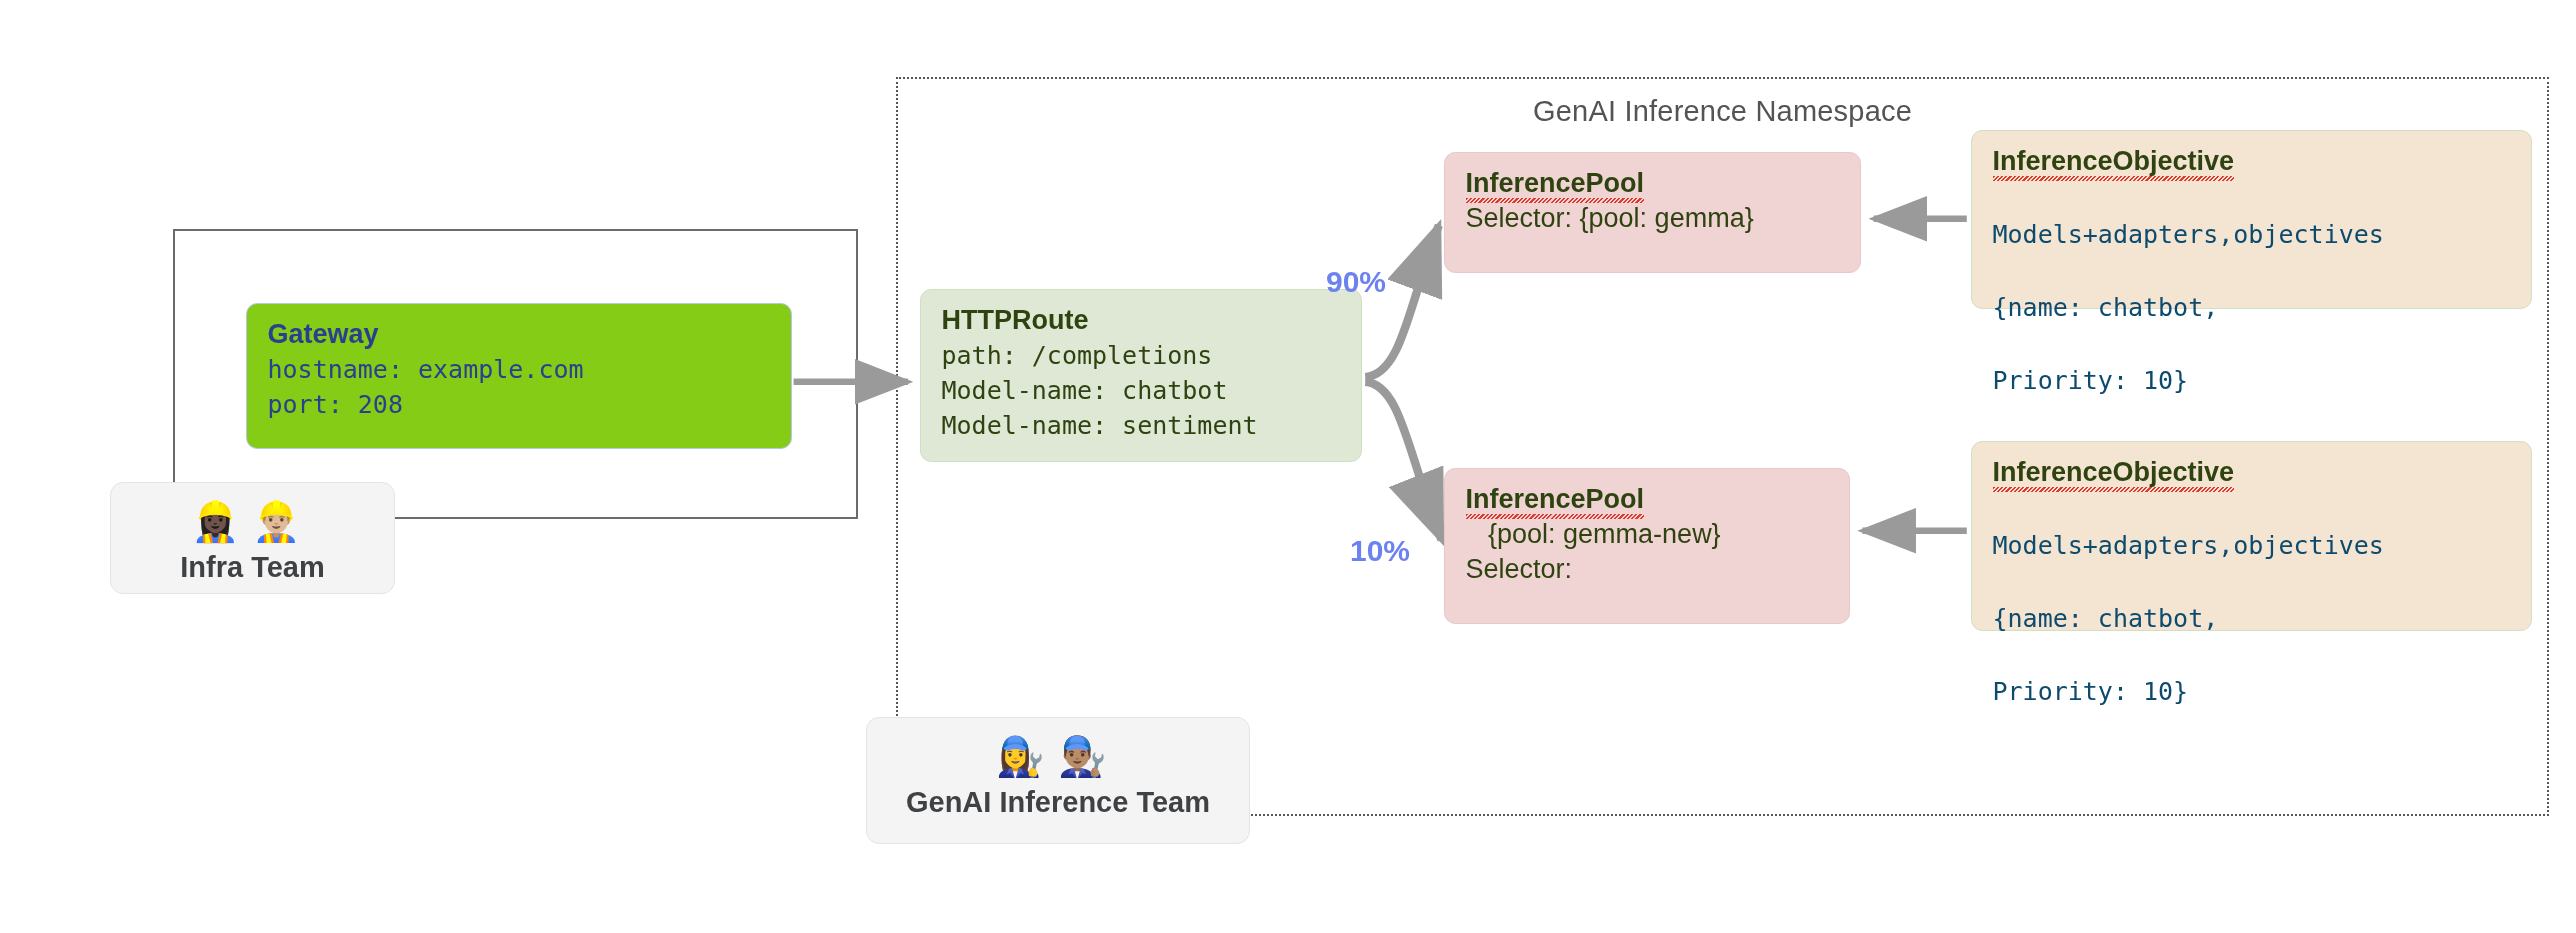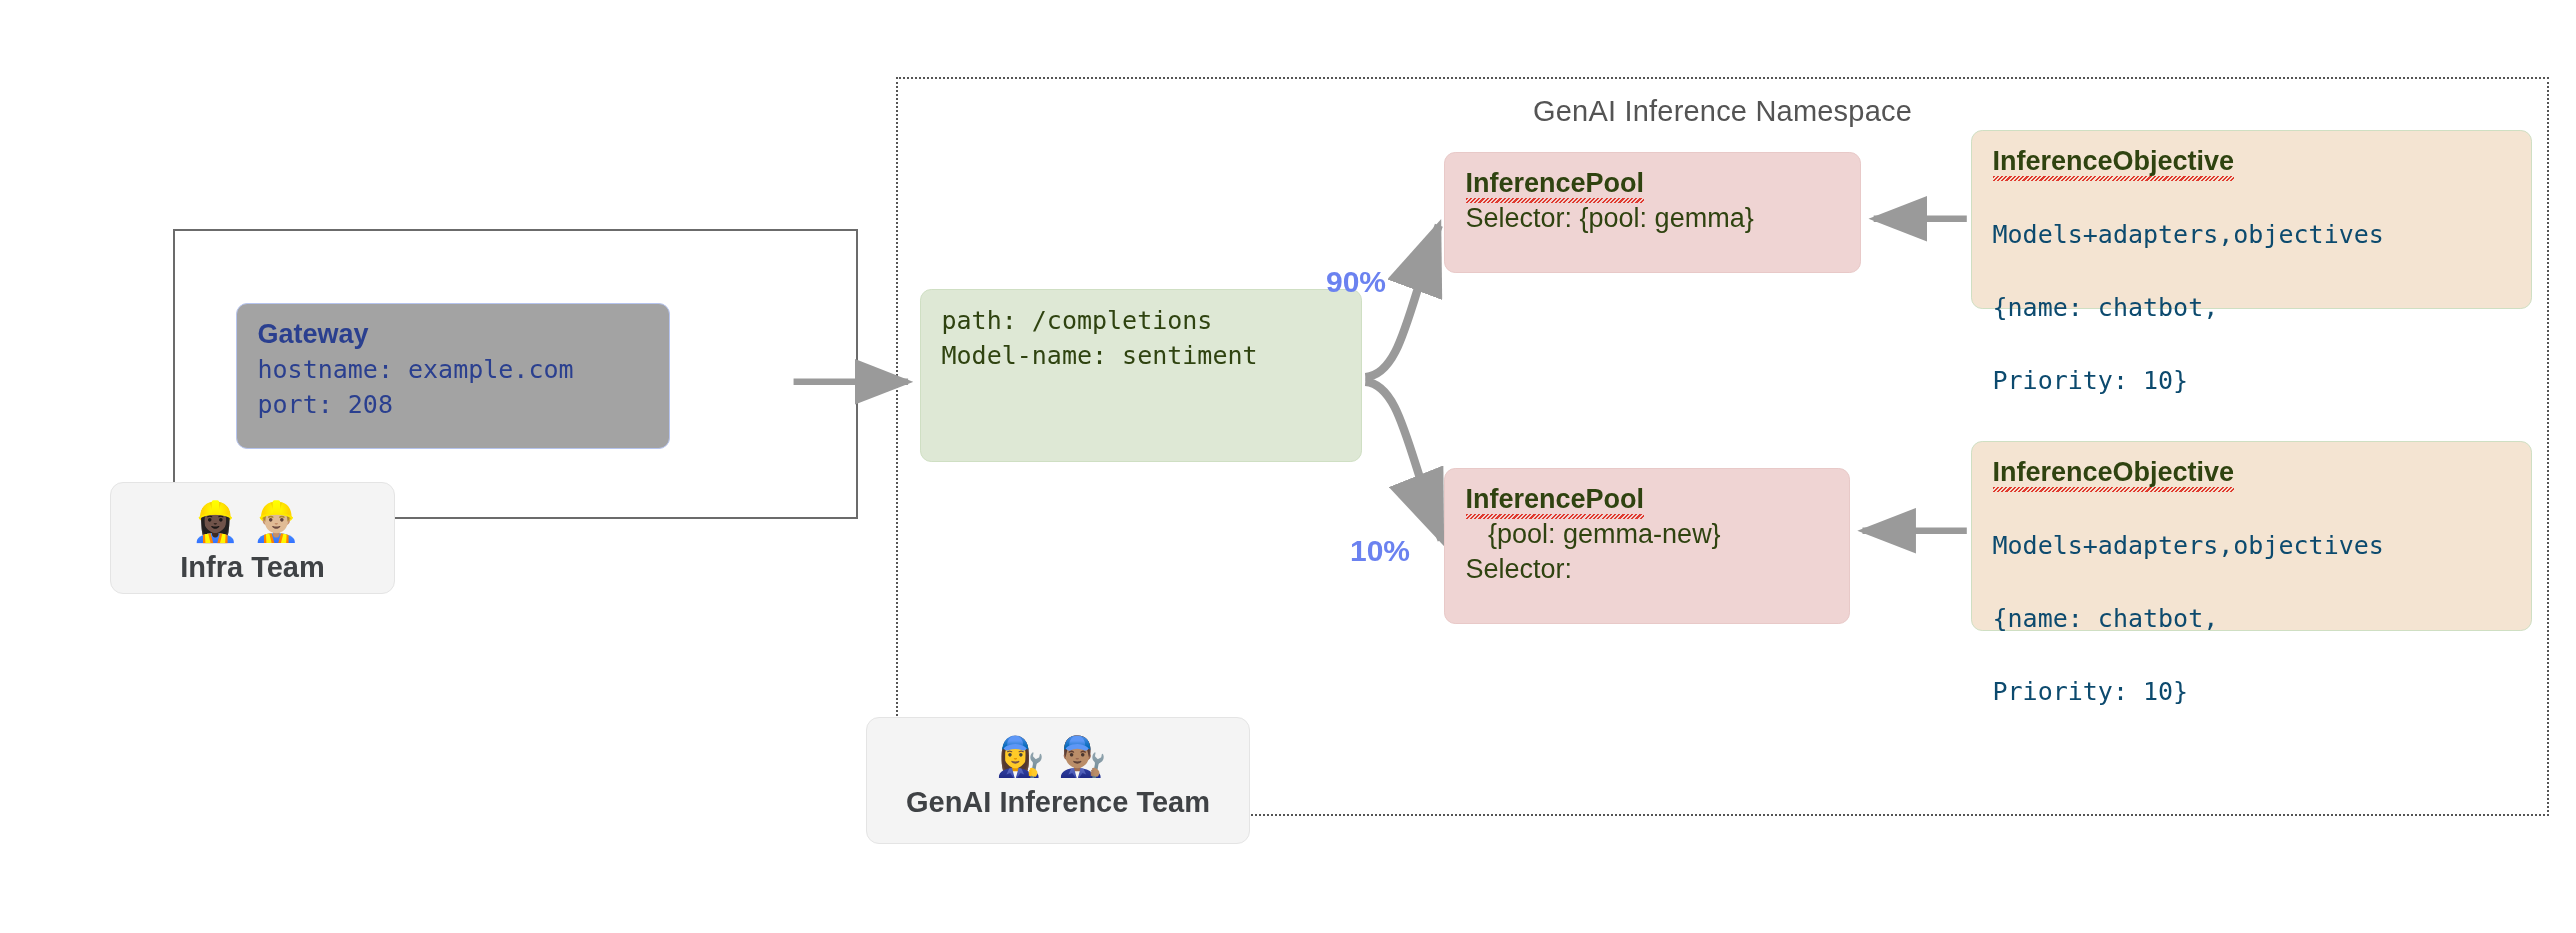--- a/index.html
+++ b/index.html
@@ -91,25 +91,25 @@
     bottom: -1.9px;
     height: 4.7px;
     background-image:
       repeating-linear-gradient(135deg,
         #e03a2f 0px, #e03a2f 1.5px,
         rgba(0,0,0,0) 1.5px, rgba(0,0,0,0) 3px);
   }
 
   
   #gateway-box {
-    left: 236px;
+    left: 246px;
     top: 303px;
-    width: 434px;
+    width: 546px;
     height: 146px;
-    background: #a3a3a3;
+    background: #84cc16;
     border: 0.9px solid #b6c4ef;
   }
   #gateway-box .title { color: #2a3f8f; }
   #gateway-box .line { color: #2a3f8f; }
 
   
   #httproute-box {
     left: 920px;
     top: 289px;
     width: 442px;
@@ -239,21 +239,23 @@
     <path d="M 2112 570 L 2000 570" stroke="#9a9a9a" stroke-width="7" fill="none" marker-end="url(#arrowend)"></path>
   </svg>
 
   <div class="abs node" id="gateway-box">
     <div class="title">Gateway</div>
     <div class="line">hostname: example.com</div>
     <div class="line">port: 208</div>
   </div>
 
   <div class="abs node" id="httproute-box">
+    <div class="title">HTTPRoute</div>
     <div class="line">path: /completions</div>
+    <div class="line">Model-name: chatbot</div>
     <div class="line">Model-name: sentiment</div>
   </div>
 
   <div class="abs node pool-box" id="pool-gemma">
     <div class="title">
       <span class="squiggle">InferencePool</span>
     </div>
     <div class="line-sans">Selector: {pool: gemma}</div>
   </div>
 

